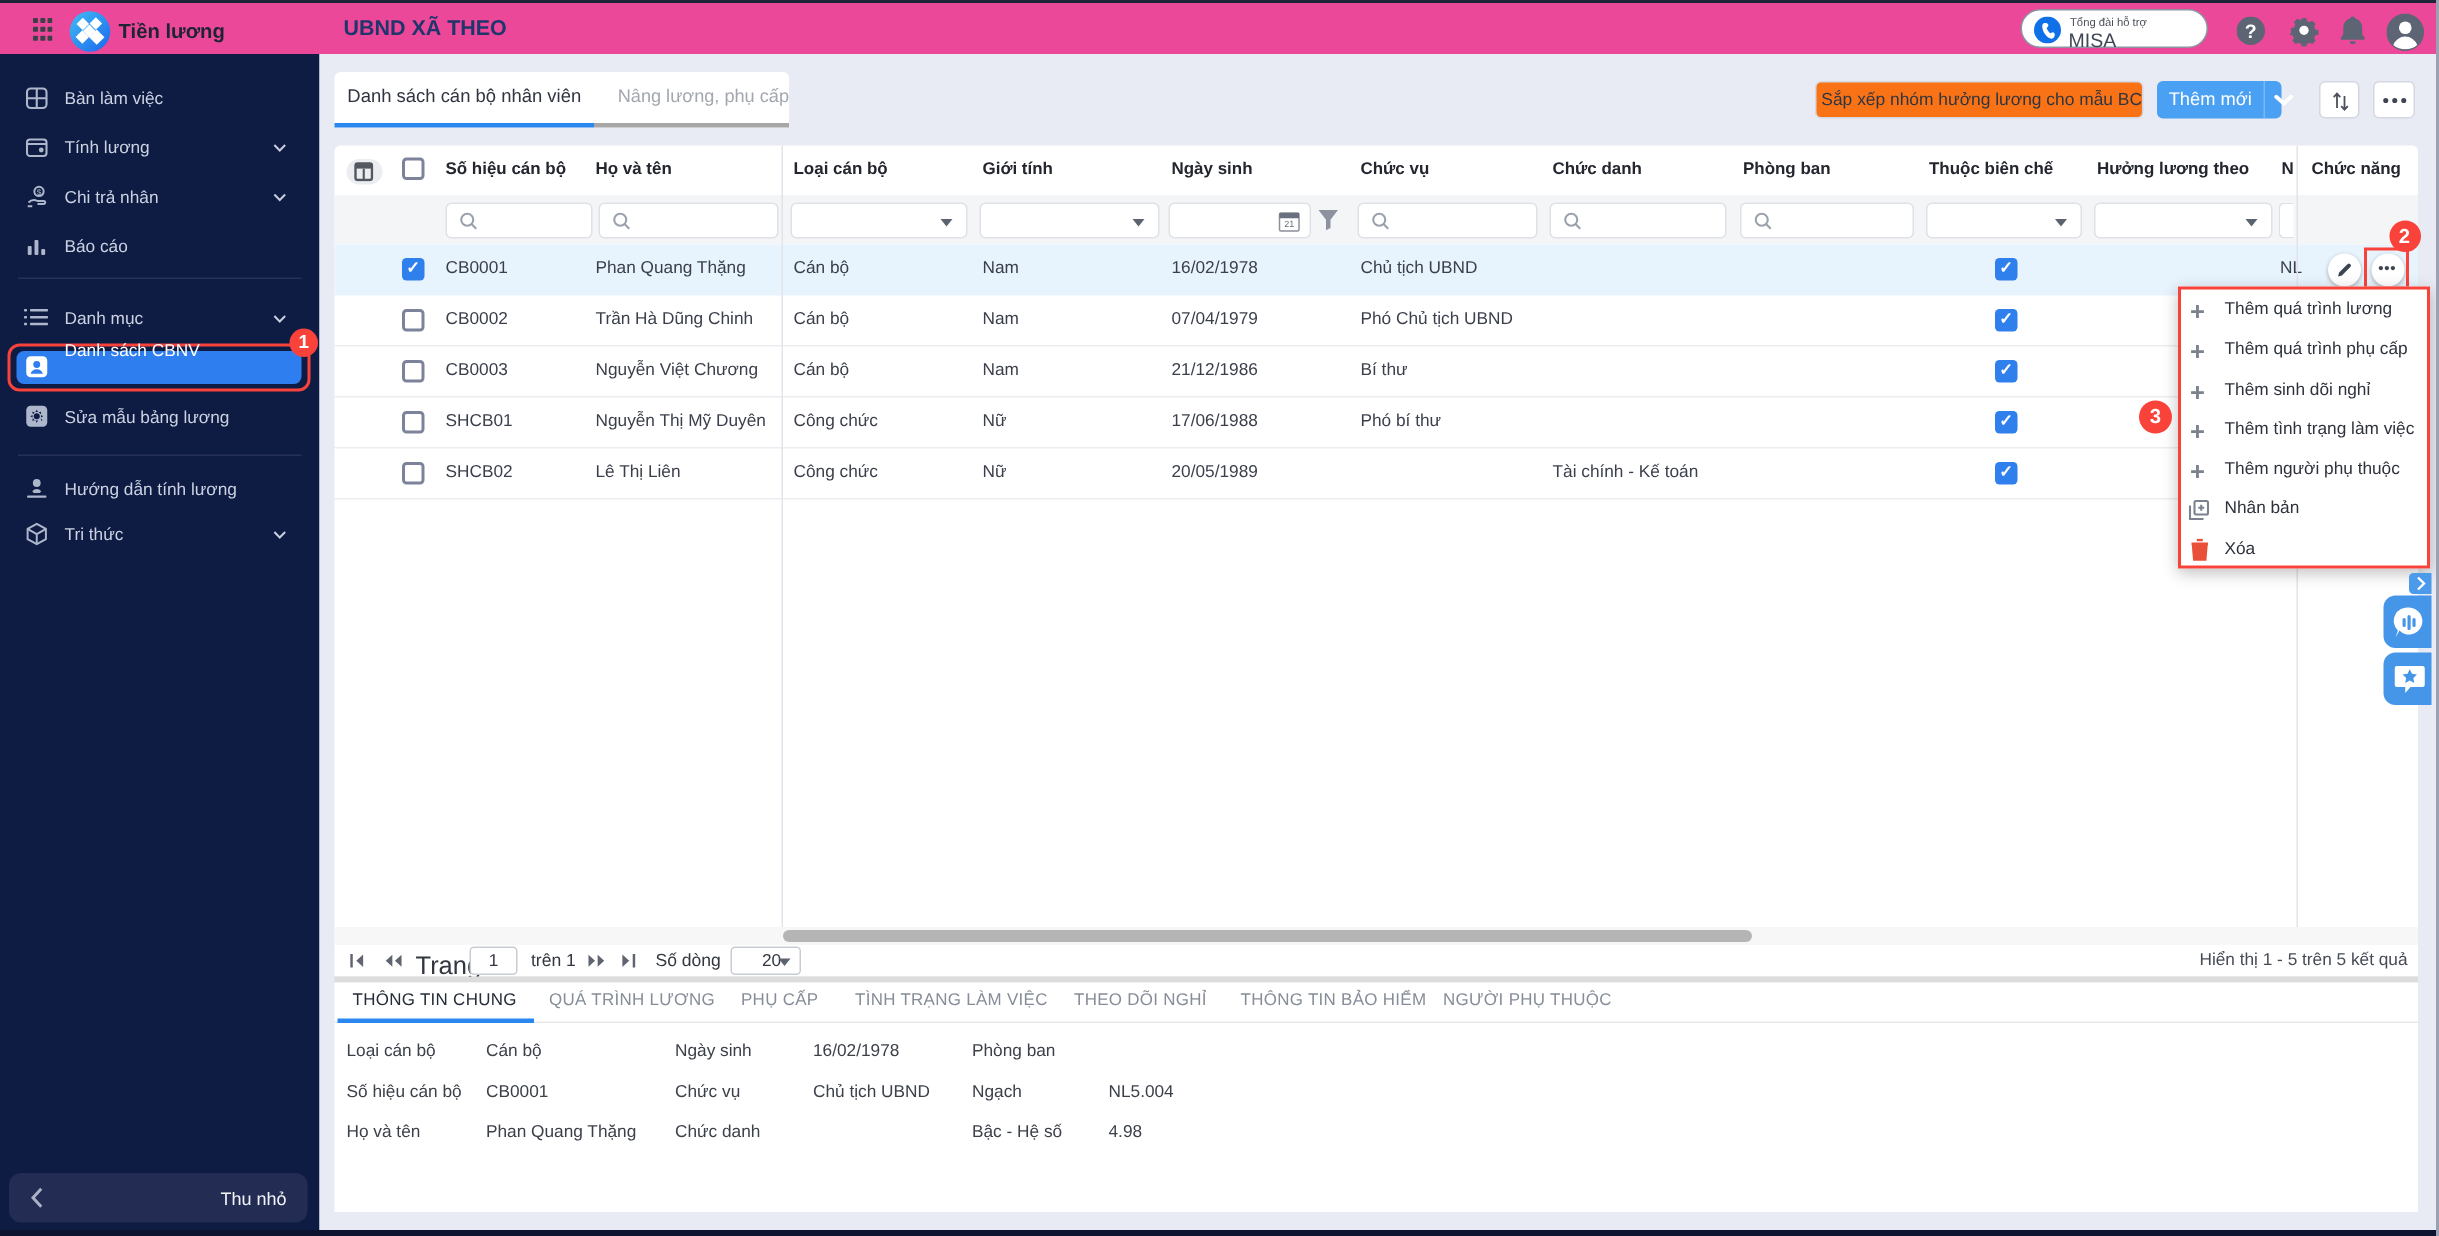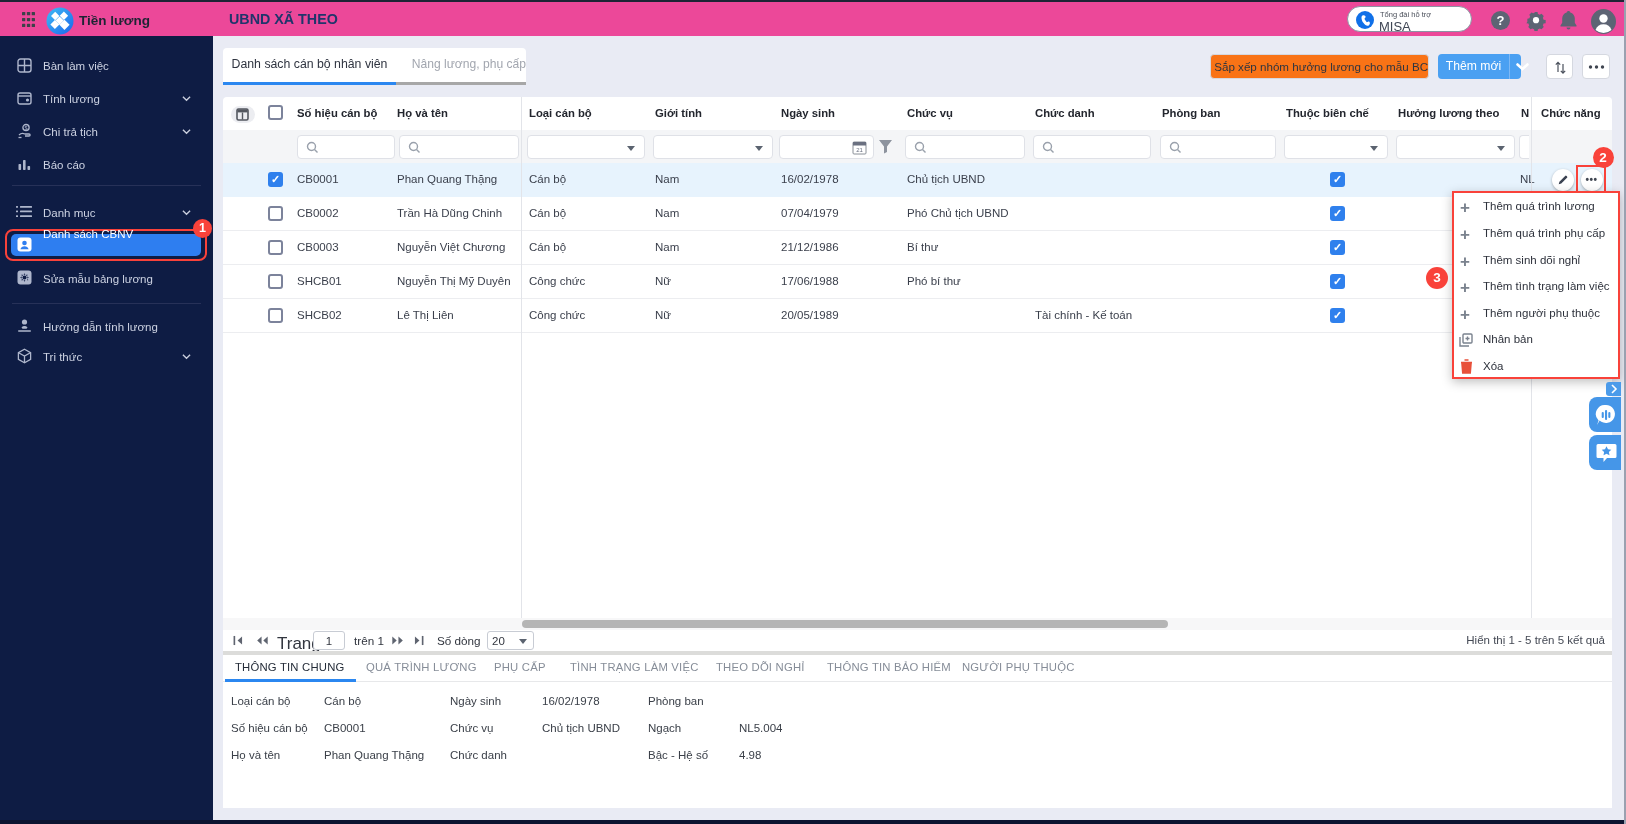--- a/index.html
+++ b/index.html
@@ -105,21 +105,21 @@
       <path d="M1 1l4 4 4-4" stroke="#c9cedd" stroke-width="1.5" fill="none"></path>
     </svg>
   <svg class="abs" style="left:17px;top:87px" width="16" height="16" viewBox="0 0 16 16">
       <g stroke="#aeb6cc" fill="none" stroke-width="1.3">
         <circle cx="9" cy="4.6" r="3.1"></circle>
         <text x="9" y="7" font-size="5.5" fill="#aeb6cc" stroke="none" text-anchor="middle">$</text>
         <path d="M2 12c2-2 4-2 6-1h4c1.5 0 1.5 2 0 2H8"></path>
         <path d="M1.5 14.5h3"></path>
       </g>
     </svg>
-  <div class="nav" style="top:89px">Chi trả tịch</div>
+  <div class="nav" style="top:89px">Chi trả nhân</div>
   <svg class="chev" style="top:91px" viewBox="0 0 10 6">
       <path d="M1 1l4 4 4-4" stroke="#c9cedd" stroke-width="1.5" fill="none"></path>
     </svg>
   <svg class="abs" style="left:17px;top:121px" width="15" height="15" viewBox="0 0 15 15">
       <g fill="#aeb6cc">
         <rect x="1.5" y="7" width="2.6" height="6" rx=".7"></rect>
         <rect x="6" y="3" width="2.6" height="10" rx=".7"></rect>
         <rect x="10.5" y="9" width="2.6" height="4" rx=".7"></rect>
       </g>
     </svg>
@@ -170,20 +170,26 @@
       <g fill="none" stroke="#aeb6cc" stroke-width="1.3">
         <path d="M7.5 1.2L13.6 4.6v6.8L7.5 14.8 1.4 11.4V4.6z"></path>
         <path d="M1.6 4.7l5.9 3.4 5.9-3.4M7.5 8.1v6.5"></path>
       </g>
     </svg>
   <div class="nav" style="top:313.5px">Tri thức</div>
   <svg class="chev" style="top:315.5px" viewBox="0 0 10 6">
       <path d="M1 1l4 4 4-4" stroke="#c9cedd" stroke-width="1.5" fill="none"></path>
     </svg>
 
+  <div class="abs" style="left:6px;top:745.5px;width:199px;height:33.5px;background:#232c52;border-radius:8px">
+    <svg class="abs" style="left:14px;top:9px" width="9" height="15" viewBox="0 0 9 15">
+        <path d="M7.5 1.5L2 7.5l5.5 6" stroke="#aab1c5" stroke-width="2" fill="none"></path>
+      </svg>
+    <div class="abs" style="right:14px;top:10px;font-size:12px;color:#f2f4f9">Thu nhỏ</div>
+  </div>
 </div>
 
 <div class="abs" id="content" style="left:213px;top:36px;width:1413px;height:788px;background:#e9ebf4">
 
   <div class="abs" style="left:10px;top:12px;width:303px;height:37px;background:#fff;border-radius:4px 4px 0 0"></div>
   <div class="abs" style="left:10px;top:21px;width:173px;text-align:center;font-size:12.3px;color:#2f3440">Danh sách cán bộ nhân viên</div>
   <div class="abs" style="left:183px;top:21px;width:130px;text-align:right;font-size:12.1px;color:#a2a6af">Nâng lương, phụ cấp</div>
   <div class="abs" style="left:10px;top:46px;width:173px;height:3px;background:#2b87f0"></div>
   <div class="abs" style="left:183px;top:46px;width:130px;height:3px;background:#a7a7a7"></div>
 
@@ -365,21 +371,21 @@
   <div class="abs" style="left:100px;top:595px;width:32px;height:19px;background:#fff;border:1px solid #c8ccd4;border-radius:3px;text-align:center;font-size:11.5px;color:#32363f;line-height:18px">1</div>
   <div class="t" style="left:141px;top:598px;font-size:11.7px;color:#32363f">trên 1</div>
   <svg class="abs" style="left:178px;top:599px" width="14" height="11" viewBox="0 0 16 12">
       <path d="M1.5 1.5l5 4.5-5 4.5zM8.5 1.5L13.5 6l-5 4.5z" fill="#5f6470"></path>
     </svg>
   <svg class="abs" style="left:201px;top:599px" width="10" height="11" viewBox="0 0 11 12">
       <path d="M1 1.5L6 6l-5 4.5z" fill="#5f6470"></path>
       <path d="M9.5 1v10" stroke="#5f6470" stroke-width="1.8"></path>
     </svg>
   <div class="t" style="left:224px;top:598px;font-size:11.7px;color:#32363f">Số dòng</div>
-  <div class="abs" style="left:274px;top:595px;width:47px;height:19px;background:#fff;border:1px solid #c8ccd4;border-radius:3px;font-size:11.5px;color:#32363f;line-height:18px"><span style="margin-left:4px">20</span><div class="car" style="top:7px;right:6px;border-left-width:4.5px;border-right-width:4.5px;border-top-width:5.5px"></div></div>
+  <div class="abs" style="left:274px;top:595px;width:47px;height:19px;background:#fff;border:1px solid #c8ccd4;border-radius:3px;font-size:11.5px;color:#32363f;line-height:18px"><span style="margin-left:20px">20</span><div class="car" style="top:7px;right:6px;border-left-width:4.5px;border-right-width:4.5px;border-top-width:5.5px"></div></div>
   <div class="t" style="left:1210px;top:598px;width:182px;text-align:right;font-size:11.5px;color:#454a55">Hiển thị 1 - 5 trên 5 kết quả</div>
   <div class="abs" style="left:10px;top:615px;width:1389px;height:4px;background:#dcdcda"></div>
 
   <div class="abs" style="left:10px;top:619px;width:1389px;height:153px;background:#fff"></div>
   <div class="dtab" style="left:22px;top:625px;color:#242c38">THÔNG TIN CHUNG</div>
   <div class="dtab" style="left:153px;top:625px">QUÁ TRÌNH LƯƠNG</div>
   <div class="dtab" style="left:281px;top:625px">PHỤ CẤP</div>
   <div class="dtab" style="left:357px;top:625px">TÌNH TRẠNG LÀM VIỆC</div>
   <div class="dtab" style="left:503px;top:625px">THEO DÕI NGHỈ</div>
   <div class="dtab" style="left:614px;top:625px">THÔNG TIN BẢO HIỂM</div>

